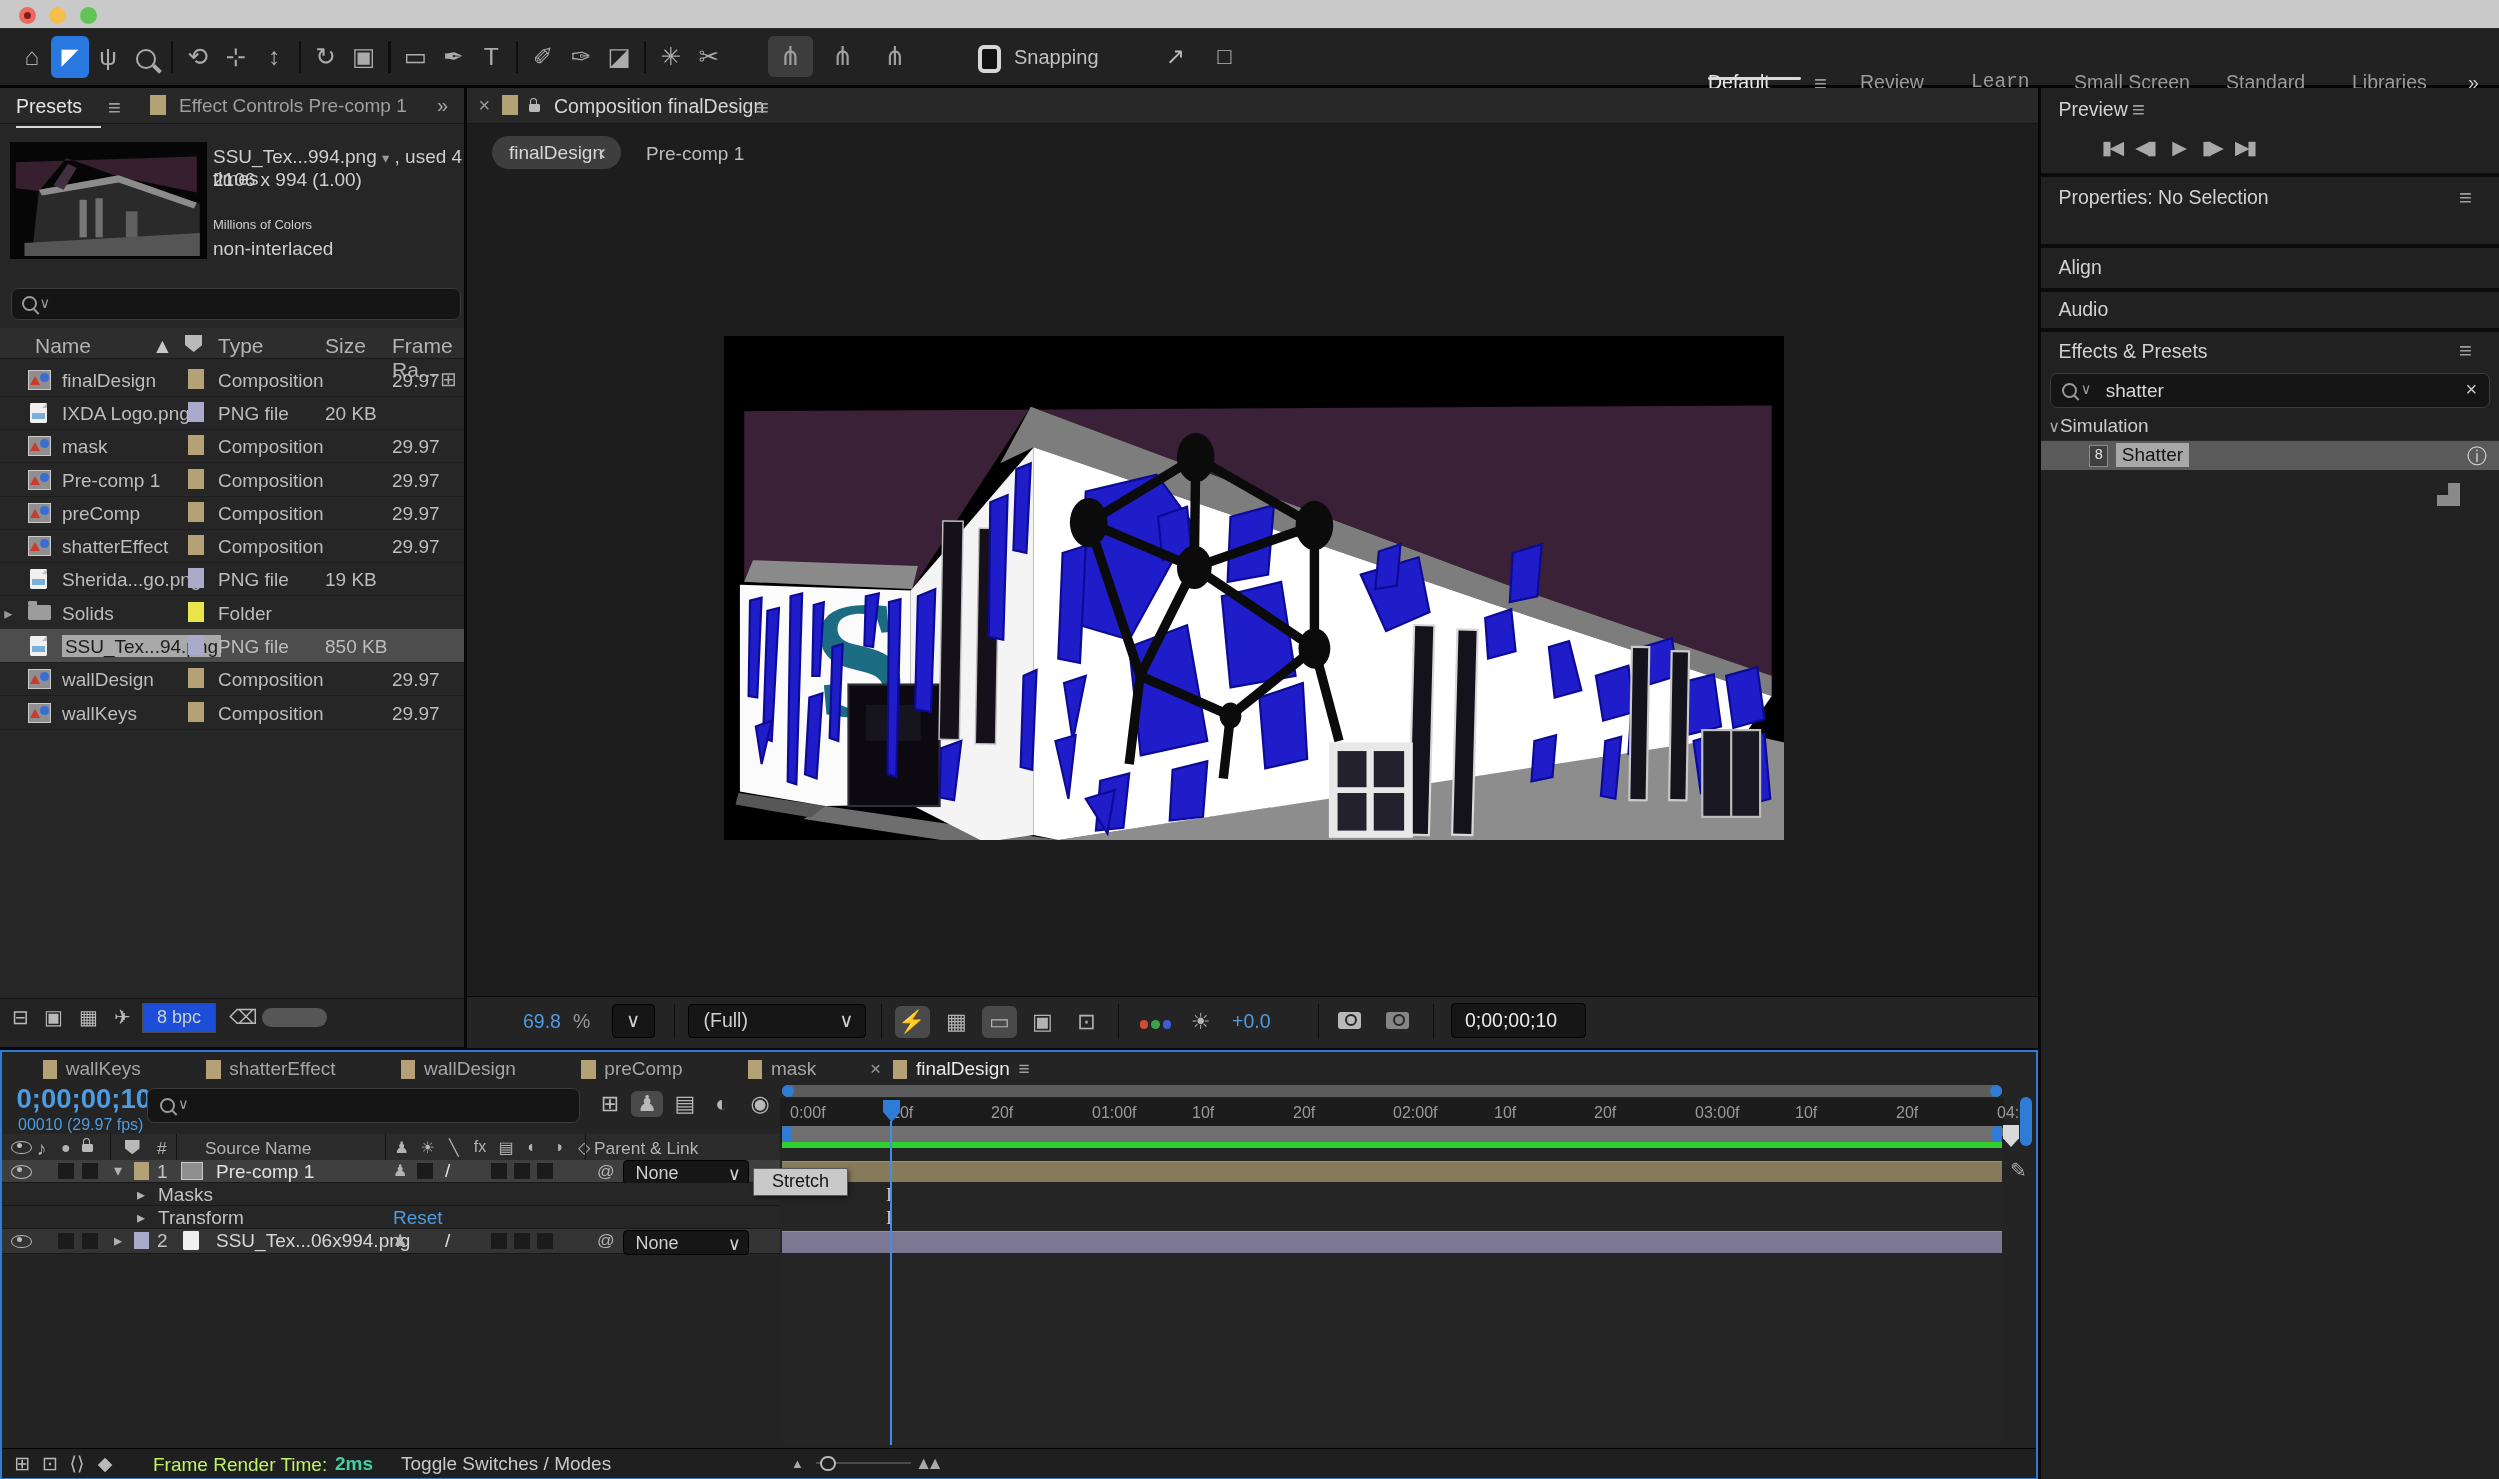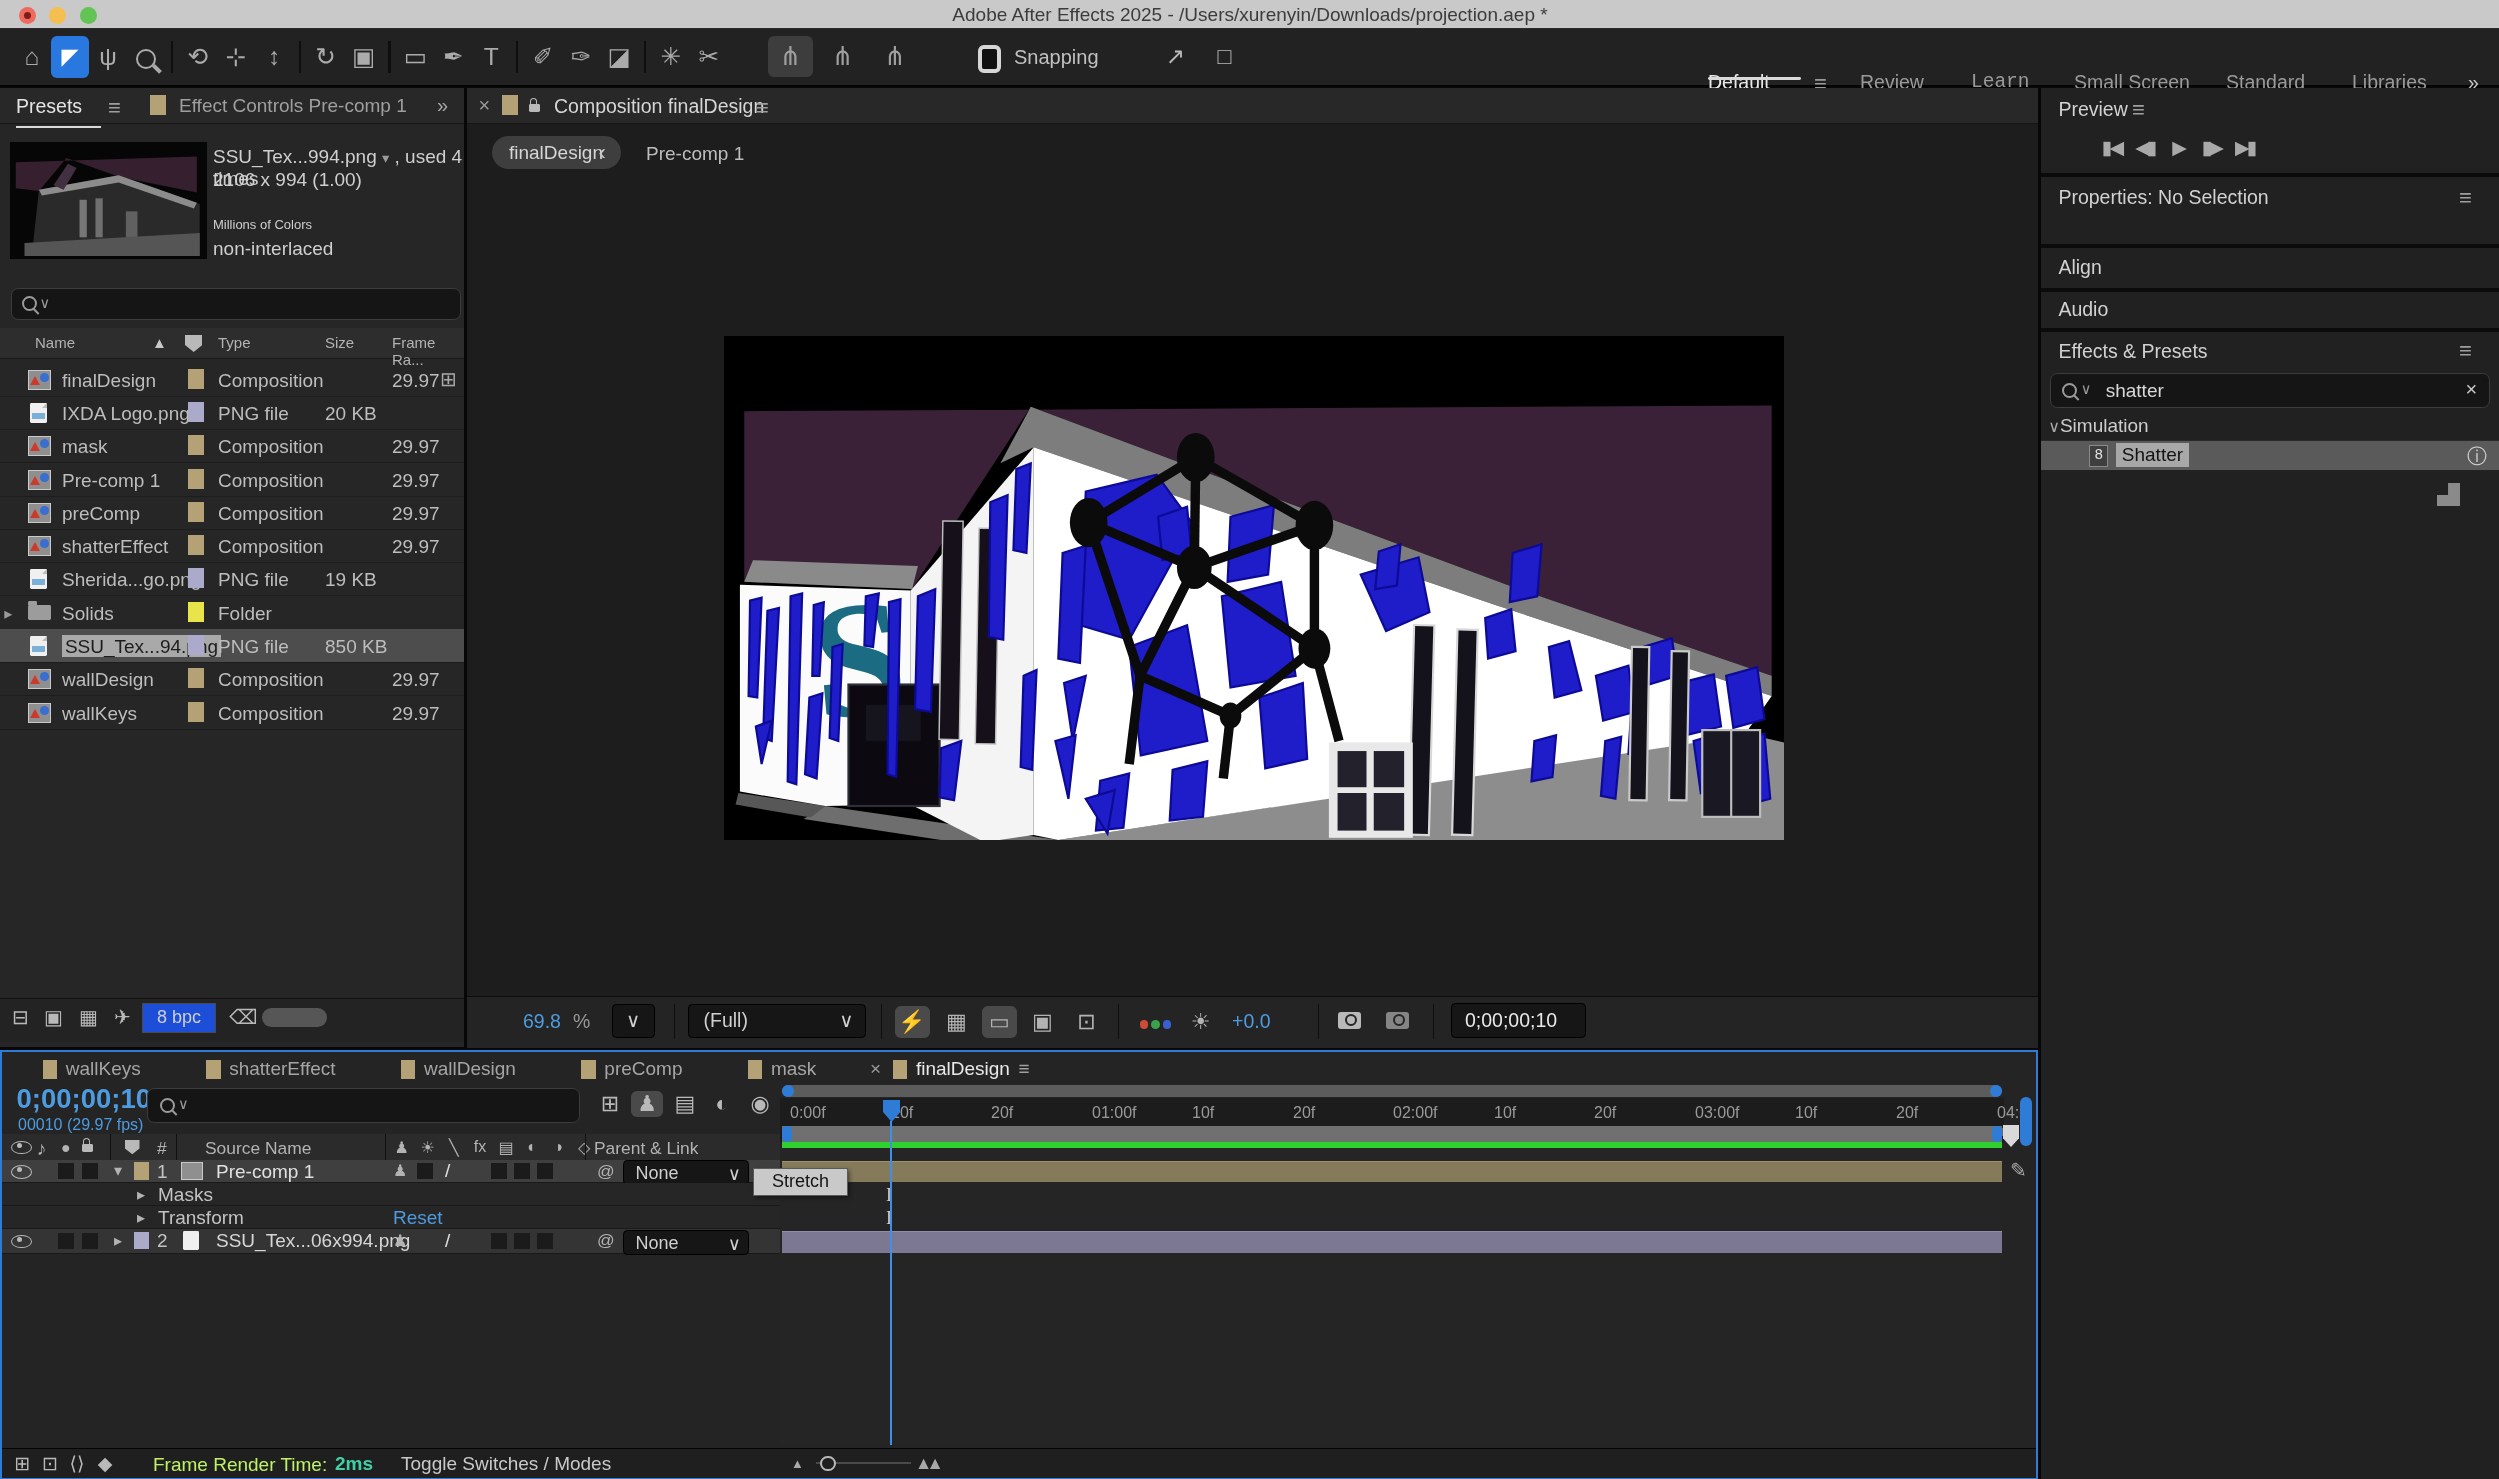--- a/index.html
+++ b/index.html
@@ -109,21 +109,20 @@
 </style>
 </head>
 <body>
 
 <div id="titlebar">
   <span class="tl" style="left:19px;background:#ee6a5f;">
       <span style="position:absolute;left:5px;top:5px;width:7.2px;height:7.2px;border-radius:50%;background:#7e1d14;"></span>
     </span>
   <span class="tl" style="left:49px;background:#f5bf4f;"></span>
   <span class="tl" style="left:80px;background:#61c454;"></span>
-  <div class="title">Adobe After Effects 2025 - /Users/xurenyin/Downloads/projection.aep *</div>
 </div>
 
 <div id="toolbar">
   <div id="tools">
 
       <span class="tool" data-tool="home-tool"><span class="g"></span><span class="t">⌂</span></span>
 
       <span class="tool" data-active="true" data-tool="selection-tool"><span class="g"></span><span class="t">◤</span></span>
 
       <span class="tool" data-tool="hand-tool"><span class="g"></span><span class="t">ψ</span></span>
@@ -225,21 +224,21 @@
   </div>
   <div class="abs" style="left:213px;top:81px;font-size:19px;color:#cfcfcf;">2106 x 994 (1.00)</div>
   <div class="abs" style="left:213px;top:129px;font-size:13px;color:#cfcfcf;">Millions of Colors</div>
   <div class="abs" style="left:213px;top:150px;font-size:19px;color:#cfcfcf;">non-interlaced</div>
 
   <div class="searchbox" style="left:11px;top:200px;width:448px;height:30px;">
     <span class="mag" style="position:absolute;left:10px;top:7.2px;"></span>
     <span style="position:absolute;left:27.5px;top:5.8px;color:#9a9a9a;font-size:14.5px;">∨</span>
   </div>
 
-  <div class="abs" style="left:0;top:240px;width:464px;height:30px;background:#2d2d2d;border-bottom:1.4px solid #191919;font-size:15px;color:#b3b3b3;">
+  <div class="abs" style="left:0;top:240px;width:464px;height:30px;background:#2d2d2d;border-bottom:1.4px solid #191919;font-size:21px;color:#b3b3b3;">
     <span class="abs" style="left:35px;top:5.8px;">Name</span>
     <span class="abs" style="left:152px;top:5.8px;color:#c9c9c9;">▲</span>
     <span class="pent abs" style="left:185px;top:6.5px;width:17.4px;height:17.4px;"></span>
     <span class="abs" style="left:218px;top:5.8px;">Type</span>
     <span class="abs" style="left:325px;top:5.8px;">Size</span>
     <span class="abs" style="left:392px;top:5.8px;">Frame Ra...</span>
   </div>
 
   <div>
 

